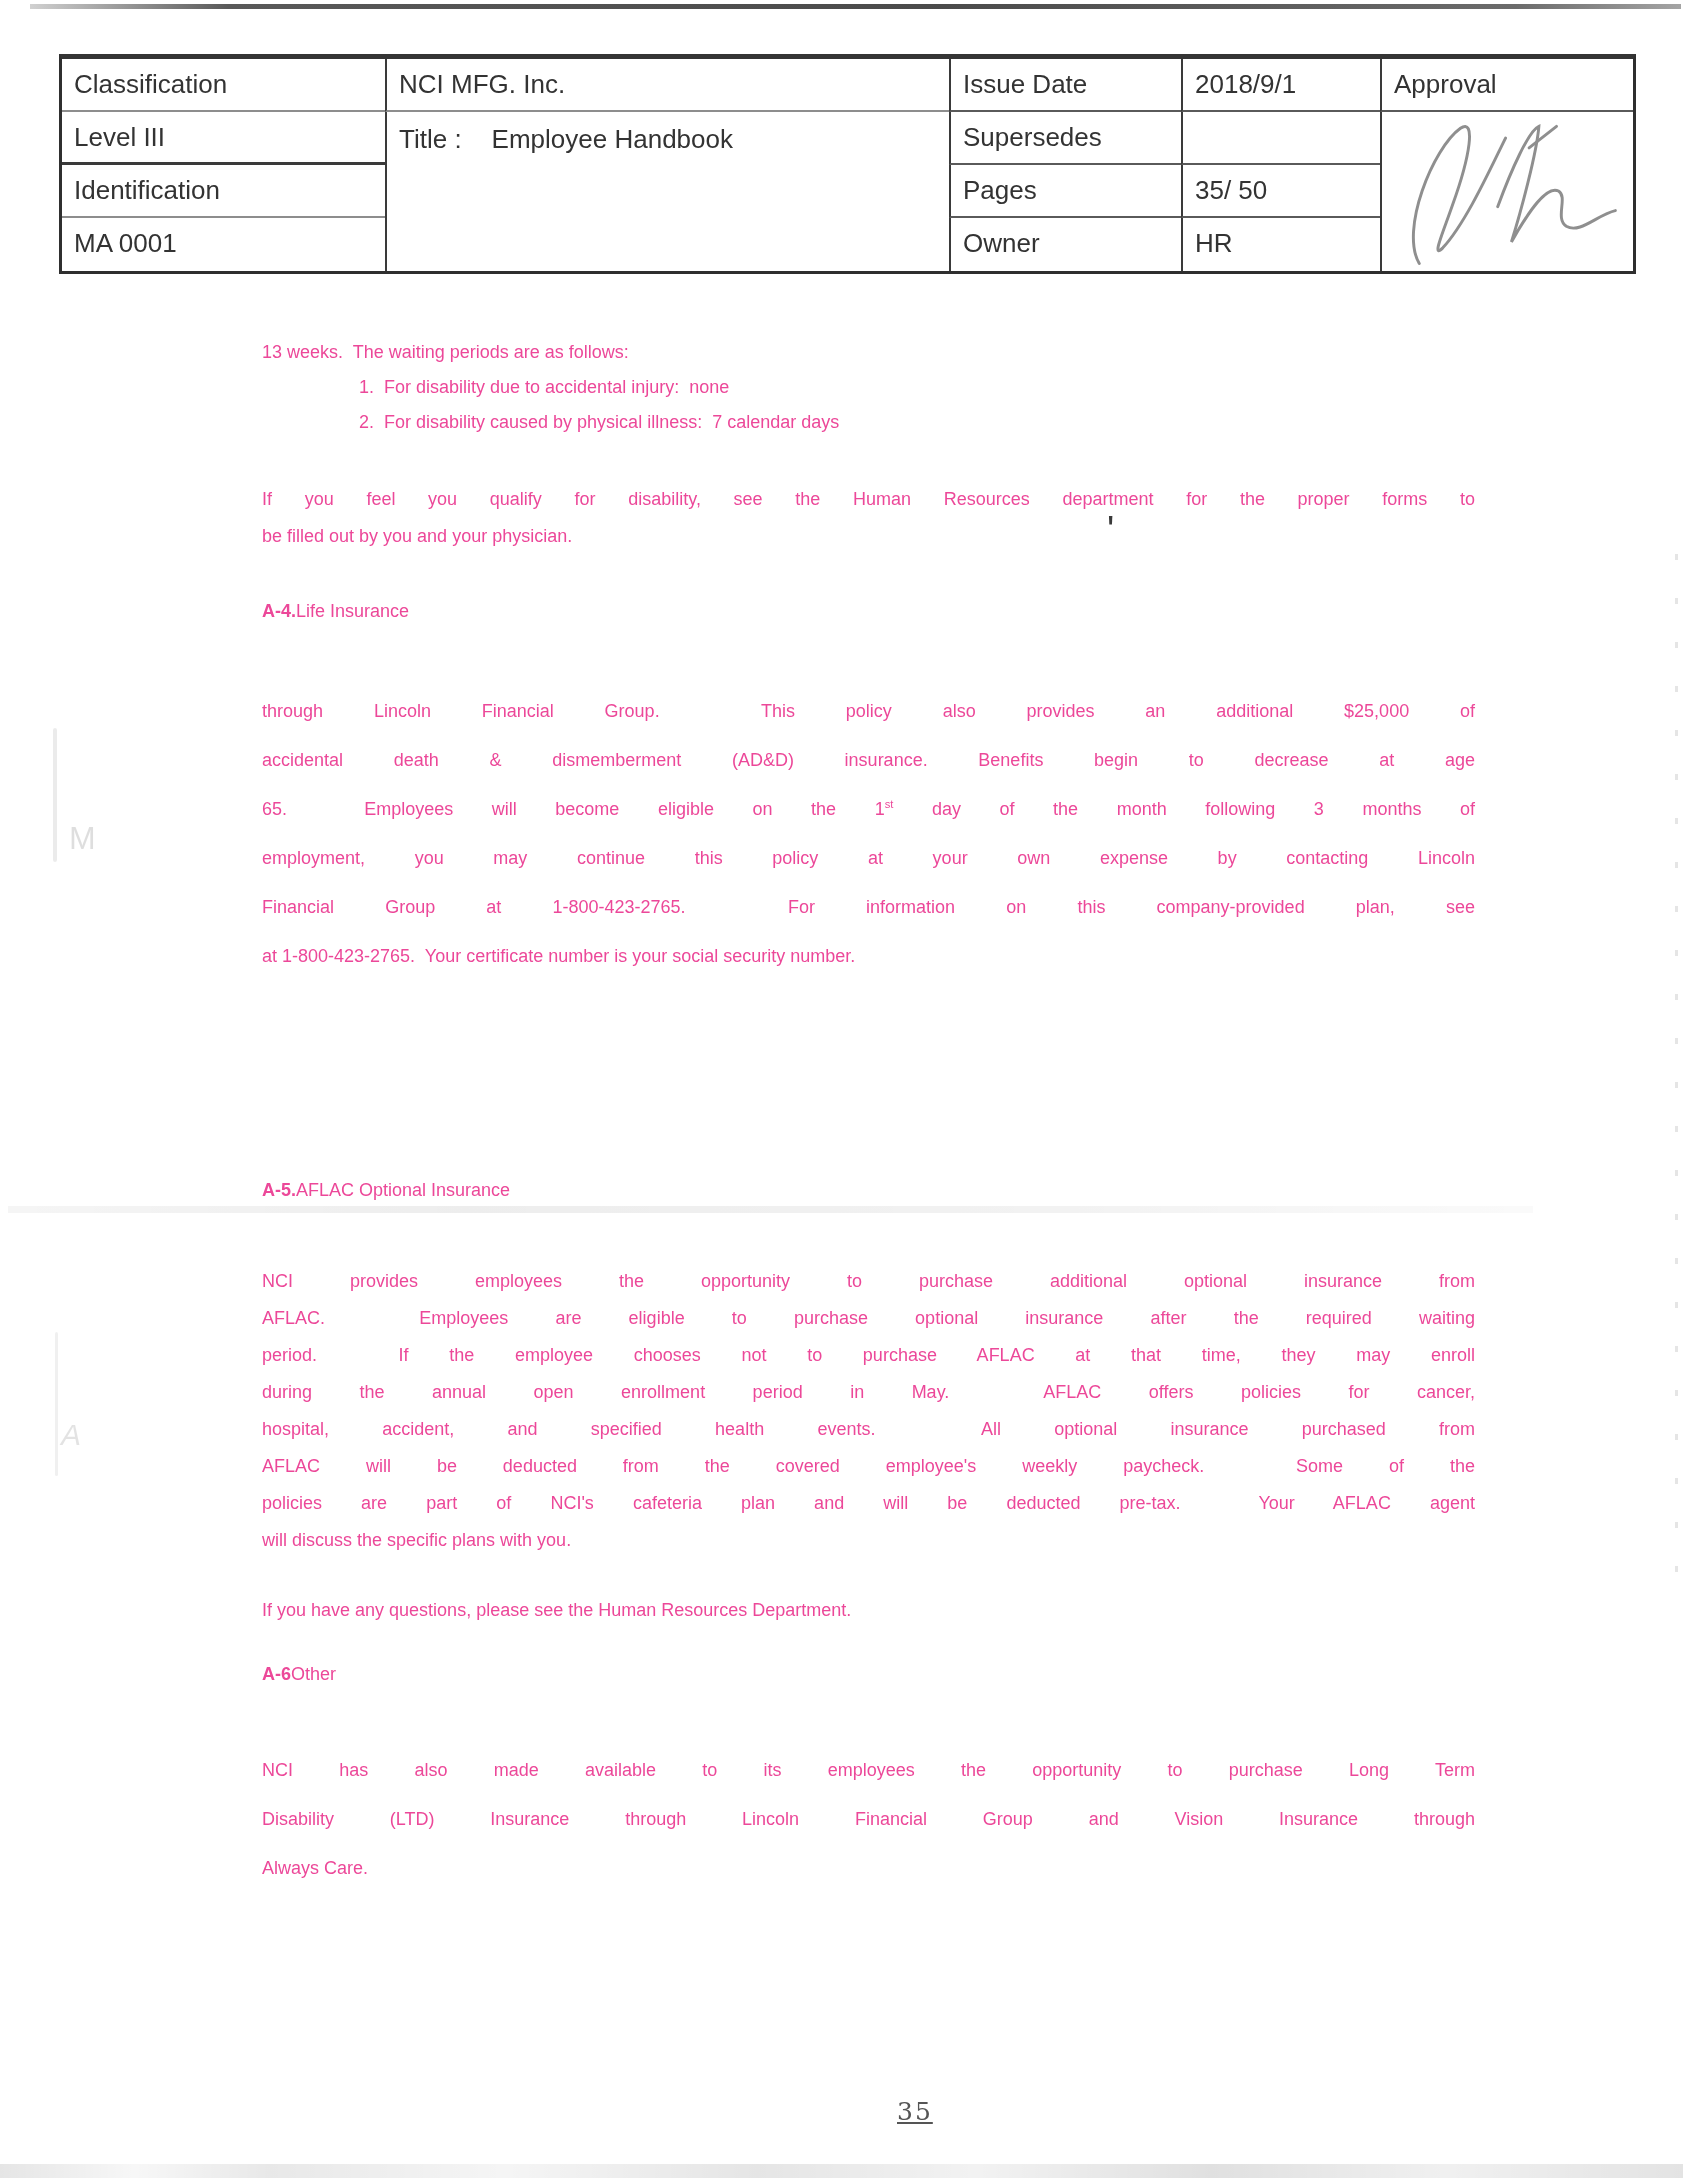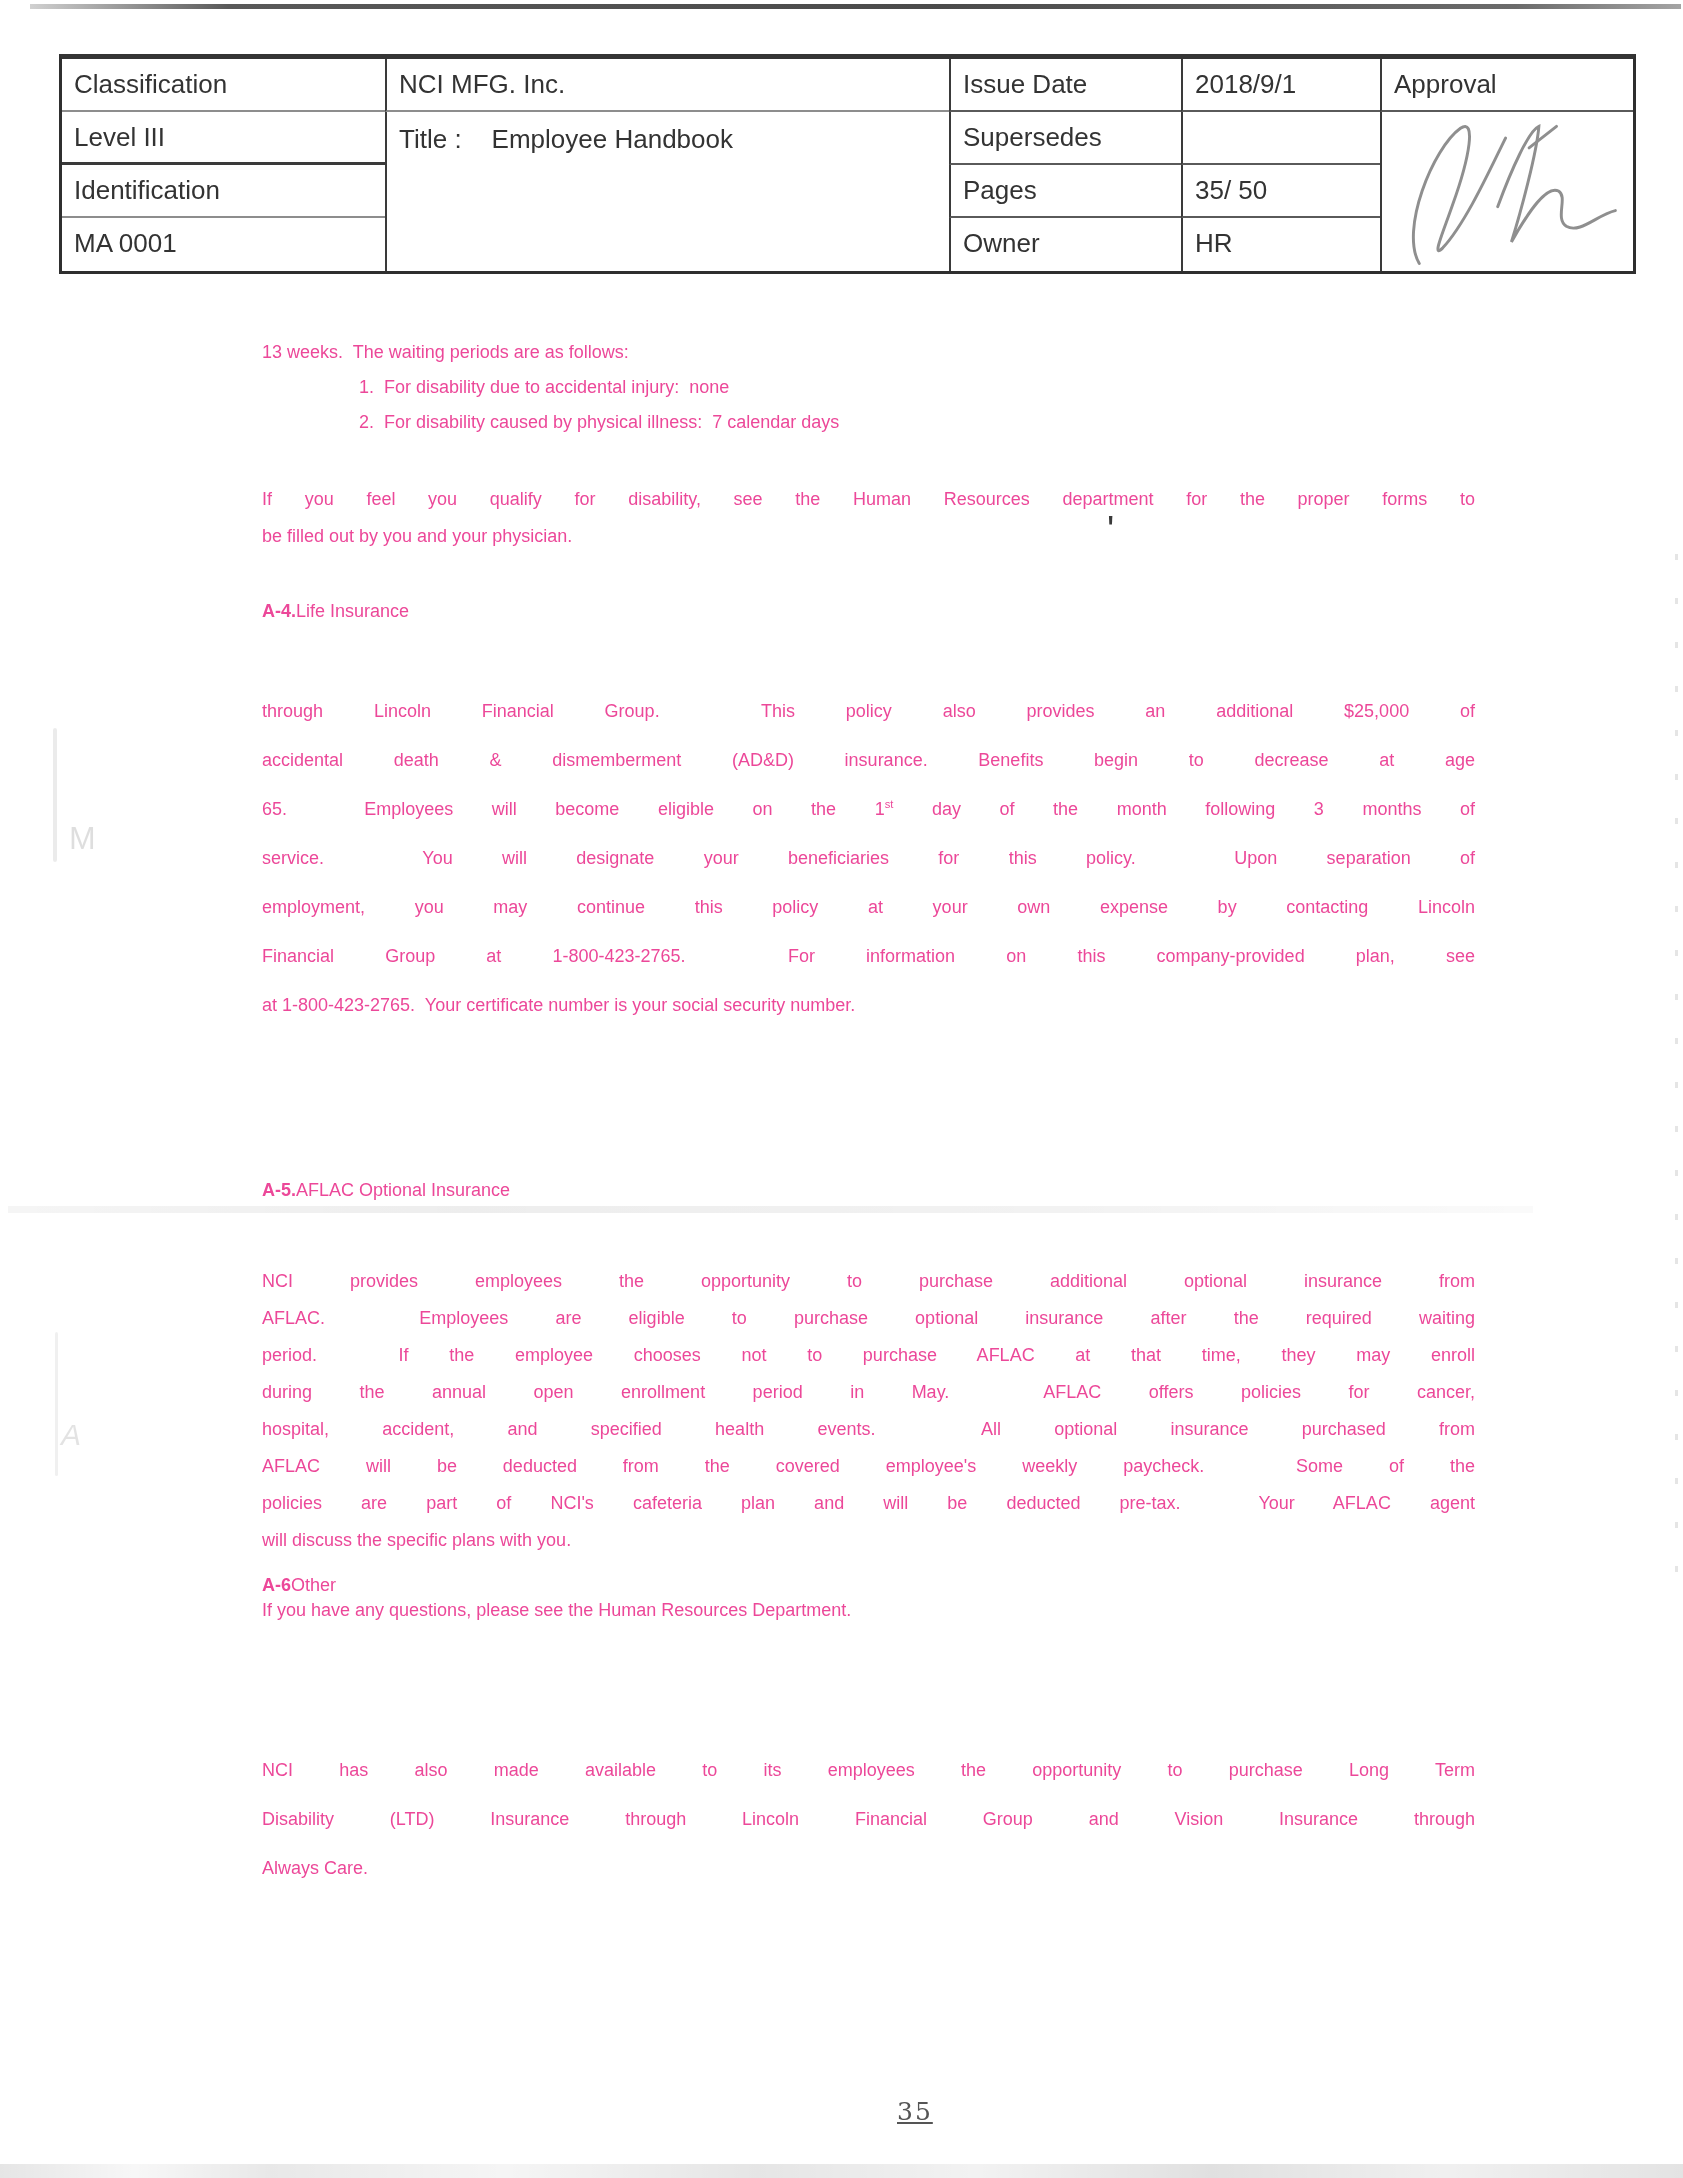--- a/index.html
+++ b/index.html
@@ -151,21 +151,20 @@
       <div>be filled out by you and your physician.</div>
     </div>
 
   <div class="tblock heading" style="top:601px">
     <span class="hnum">A-4.</span><span class="htext">Life Insurance</span>
   </div>
   <div class="tblock lh49" style="top:687px">
       <div class="jl">through Lincoln Financial Group.&nbsp; This policy also provides an additional $25,000 of</div>
       <div class="jl">accidental death &amp; dismemberment (AD&amp;D) insurance. Benefits begin to decrease at age</div>
       <div class="jl"><span>65.&nbsp; Employees will become eligible on the 1</span><sup>st</sup><span> day of the month following 3 months of</span></div>
-      <div class="jl">service.&nbsp; You will designate your beneficiaries for this policy.&nbsp; Upon separation of</div>
       <div class="jl">employment, you may continue this policy at your own expense by contacting Lincoln</div>
       <div class="jl">Financial Group at 1-800-423-2765.&nbsp; For information on this company-provided plan, see</div>
       <div>at 1-800-423-2765.&nbsp; Your certificate number is your social security number.</div>
     </div>
 
   <div class="tblock heading" style="top:1180px">
     <span class="hnum">A-5.</span><span class="htext">AFLAC Optional Insurance</span>
   </div>
   <div class="tblock lh37" style="top:1263px">
       <div class="jl">NCI provides employees the opportunity to purchase additional optional insurance from</div>
@@ -173,21 +172,21 @@
       <div class="jl">period.&nbsp; If the employee chooses not to purchase AFLAC at that time, they may enroll</div>
       <div class="jl">during the annual open enrollment period in May.&nbsp; AFLAC offers policies for cancer,</div>
       <div class="jl">hospital, accident, and specified health events.&nbsp; All optional insurance purchased from</div>
       <div class="jl">AFLAC will be deducted from the covered employee's weekly paycheck.&nbsp; Some of the</div>
       <div class="jl">policies are part of NCI's cafeteria plan and will be deducted pre-tax.&nbsp; Your AFLAC agent</div>
       <div>will discuss the specific plans with you.</div>
     </div>
 
   <div class="tblock lh37" style="top:1592px">If you have any questions, please see the Human Resources Department.</div>
 
-  <div class="tblock heading" style="top:1575px">
+  <div class="tblock heading" style="top:1664px">
     <span class="hnum">A-6</span><span class="htext">Other</span>
   </div>
   <div class="tblock lh49" style="top:1746px">
       <div class="jl">NCI has also made available to its employees the opportunity to purchase Long Term</div>
       <div class="jl">Disability (LTD) Insurance through Lincoln Financial Group and Vision Insurance through</div>
       <div>Always Care.</div>
     </div>
 
   <div class="page-number">35</div>
 

